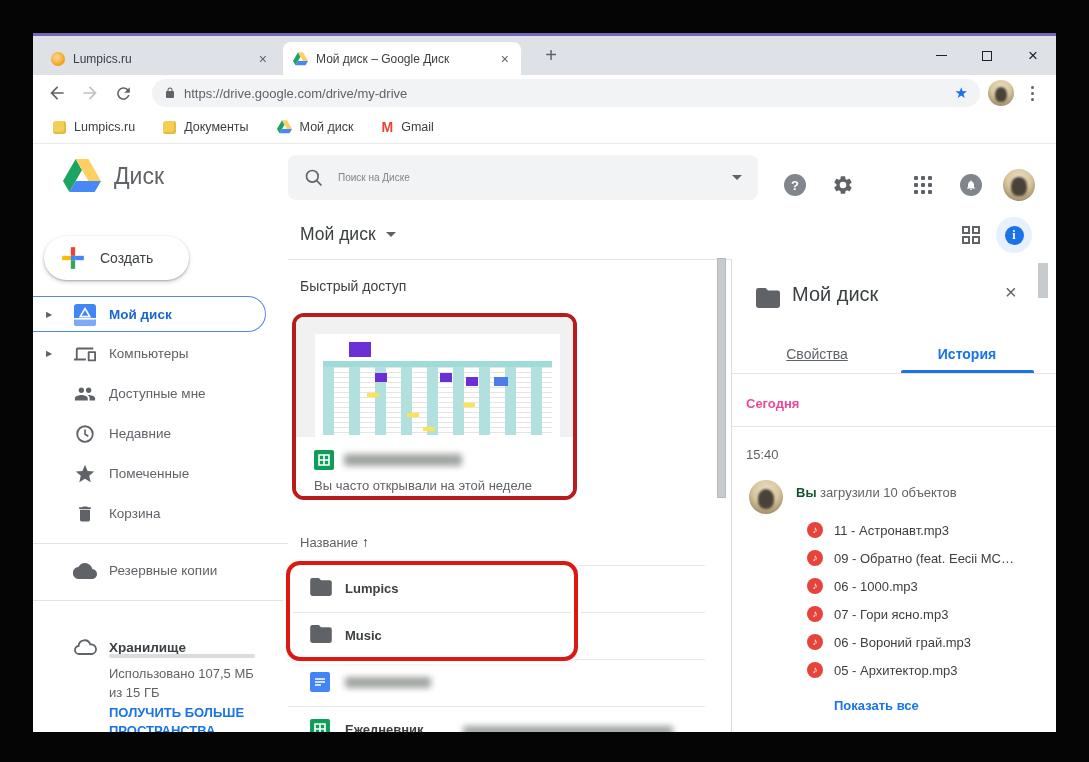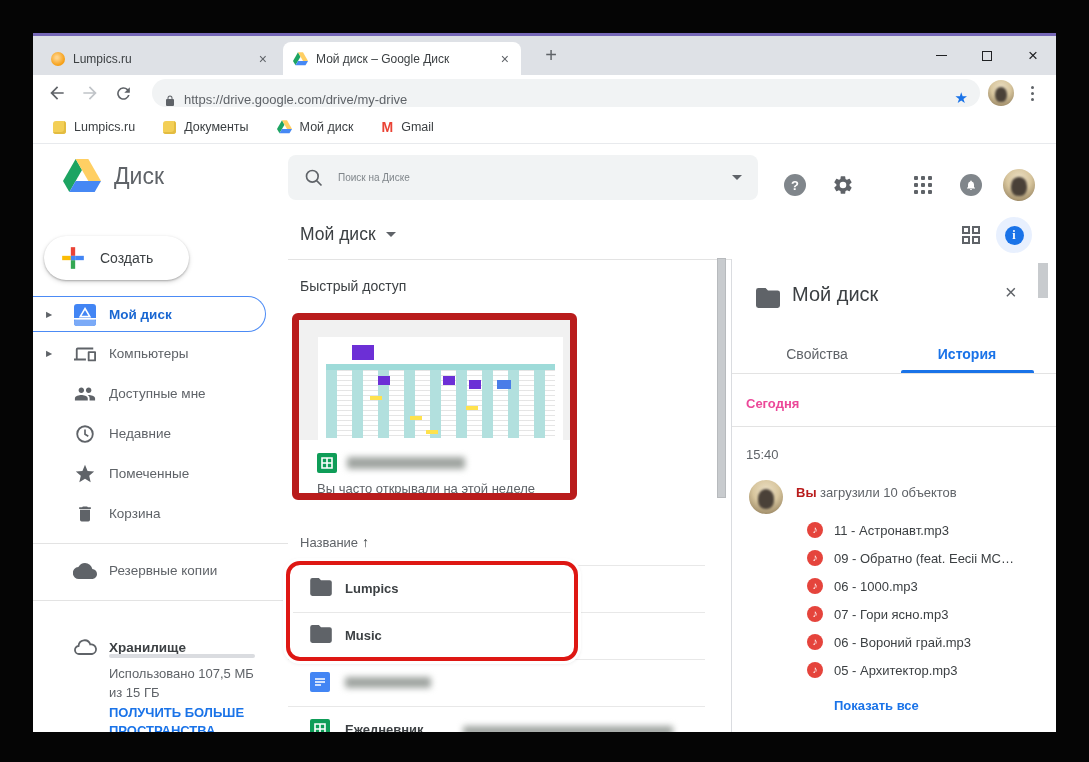--- a/index.html
+++ b/index.html
@@ -23,21 +23,21 @@
   .winctl{position:absolute;right:0;top:0;height:39px;display:flex;align-items:center;gap:0;}
   .wbtn{width:46px;height:39px;display:flex;align-items:center;justify-content:center;color:#202124;}
   .wmin-glyph{display:block;width:11px;height:0;border-top:1.6px solid #202124;}
   .wmax-glyph{display:block;width:10px;height:10px;border:1.5px solid #202124;}
   .wclose-glyph{font-size:17px;line-height:17px;}
   
   .toolbar{position:absolute;left:0;top:39px;width:100%;height:36px;background:#fff;
       display:flex;align-items:center;padding:0 12px;}
   .navbtn{width:24px;height:24px;margin-right:9px;display:flex;align-items:center;justify-content:center;}
   .urlbar{flex:1;height:28px;margin:0 8px;background:#f1f3f4;border-radius:14px;display:flex;
-      align-items:flex-end;padding:0 12px;}
+      align-items:center;padding:0 12px;}
   .url-text{flex:1;font-size:13px;color:#5f6368;margin-left:8px;white-space:nowrap;overflow:hidden;}
   .star{color:#1a73e8;font-size:15px;}
   .avatar{border-radius:50%;position:relative;overflow:hidden;
       background:radial-gradient(circle at 50% 32%,#ece0c6 0%,#d8c69e 45%,#a5926e 78%,#6c5d48 100%);}
   .avatar::after{content:"";position:absolute;left:26%;top:26%;width:48%;height:58%;
       background:#4a4138;border-radius:48% 48% 42% 42%;filter:blur(1px);}
   .av26{width:26px;height:26px;}
   .av32{width:32px;height:32px;}
   .av34{width:34px;height:34px;}
   .menudots{width:24px;height:24px;margin-left:6px;display:flex;flex-direction:column;
@@ -85,22 +85,22 @@
   .slabel{position:absolute;left:76px;top:10px;font-size:13.5px;color:#5f6368;}
   .sitem.active{width:233px;border:1px solid #4c8bf5;border-left:none;border-radius:0 18px 18px 0;}
   .sitem.active .slabel{color:#1967d2;font-weight:700;}
   .slabel.strong{color:#3c4043;font-weight:700;}
   .storagebar{position:absolute;left:76px;top:510px;width:146px;height:4px;background:#dadce0;border-radius:2px;}
   .storagetext{position:absolute;left:76px;top:520px;width:160px;font-size:13px;color:#5f6368;line-height:19px;}
   .storagelink{position:absolute;left:76px;top:560px;width:170px;font-size:13px;color:#1a73e8;
       font-weight:700;line-height:18px;}
   
   .qalabel{position:absolute;left:267px;top:134px;font-size:14px;color:#3c4043;}
-  .qacard{position:absolute;left:259px;top:169px;width:285px;height:187px;border:7px solid #b91c1c;
-      border-radius:6px;overflow:hidden;background:#fff;padding-left:8px;}
+  .qacard{position:absolute;left:259px;top:169px;width:285px;height:187px;border:4px solid #b91c1c;
+      border-radius:12px;overflow:hidden;background:#fff;padding-left:8px;}
   .qathumb{position:absolute;left:0;top:0;width:100%;height:120px;background:#f1f1f1;}
   .qapage{position:absolute;left:19px;top:17px;width:245px;height:103px;background:#fff;}
   .tp{position:absolute;}
   .tcols{position:absolute;left:8px;right:8px;top:33px;bottom:2px;
       background:repeating-linear-gradient(90deg,#b2e0de 0 11px,rgba(0,0,0,0) 11px 26px),
                  repeating-linear-gradient(180deg,rgba(110,110,110,.18) 0 1px,transparent 1px 5px);}
   .qainfo{position:absolute;left:0;top:120px;width:100%;height:66px;background:#fff;}
   .blurbar{background:#9fa4a0;border-radius:2px;filter:blur(3px);}
   .qasub{position:absolute;left:18px;top:41px;font-size:13px;color:#5f6368;}
   .sortrow{position:absolute;left:267px;top:390px;font-size:13px;color:#5f6368;display:flex;
@@ -117,21 +117,21 @@
   .panel{position:absolute;left:698px;top:115px;width:325px;height:476px;border-left:1px solid #dadce0;background:#fff;}
   .ptitle{position:absolute;left:60px;top:24px;font-size:20px;color:#3c4043;}
   .pclose{position:absolute;left:273px;top:22px;font-size:20px;color:#5f6368;}
   .ptab{position:absolute;top:87px;width:90px;text-align:center;font-size:14px;color:#5f6368;}
   .ptab.on{color:#1a73e8;font-weight:700;}
   .punderline{position:absolute;left:169px;top:111px;width:133px;height:3px;background:#1a73e8;border-radius:2px 2px 0 0;}
   .pline{position:absolute;left:0;width:325px;height:1px;background:#e3e3e3;}
   .ptoday{position:absolute;left:14px;top:137px;font-size:13px;font-weight:700;color:#ec4899;}
   .ptime{position:absolute;left:14px;top:188px;font-size:13px;color:#5f6368;}
   .pactivity{position:absolute;left:64px;top:226px;font-size:13px;color:#5f6368;}
-  .pactivity b{color:#b91c1c;margin-top:44px;}
+  .pactivity b{color:#14532d;margin-top:44px;}
   .prow{position:absolute;left:75px;height:16px;display:flex;align-items:center;gap:11px;}
   .mp3i{width:16px;height:16px;border-radius:50%;background:#e5443c;color:#fff;font-size:10px;
       line-height:16px;text-align:center;flex:0 0 16px;}
   .pname{font-size:13px;color:#3c4043;white-space:nowrap;}
   .pshowall{position:absolute;left:102px;top:439px;font-size:13px;color:#1a73e8;font-weight:700;}
 </style>
 </head>
 <body>
 
 <div class="stage">
@@ -460,21 +460,21 @@
 
     <div class="panel">
       <span style="position:absolute;left:24px;top:29px;display:flex;">
         <svg width="24" height="20" viewBox="0 0 24 20">
               <path fill="#5f6368" d="M9.6 0H2.4A2.4 2.4 0 0 0 0 2.4v15.2A2.4 2.4 0 0 0 2.4 20h19.2a2.4 2.4 0 0 0 2.4-2.4V4.8a2.4 2.4 0 0 0-2.4-2.4H12L9.6 0z"></path>
             </svg>
       </span>
       <span class="ptitle">Мой диск</span>
       <span class="pclose">×</span>
 
-      <span class="ptab" style="left:40px;">Свойства</span>
+      <span class="ptab" style="left:40px;text-decoration:underline;">Свойства</span>
       <span class="ptab on" style="left:190px;">История</span>
       <div class="pline" style="top:114px;"></div>
       <div class="punderline"></div>
 
       <span class="ptoday">Сегодня</span>
       <div class="pline" style="top:167px;"></div>
       <span class="ptime">15:40</span>
 
       <span class="avatar av34" style="position:absolute;left:17px;top:221px;"></span>
       <span class="pactivity">

